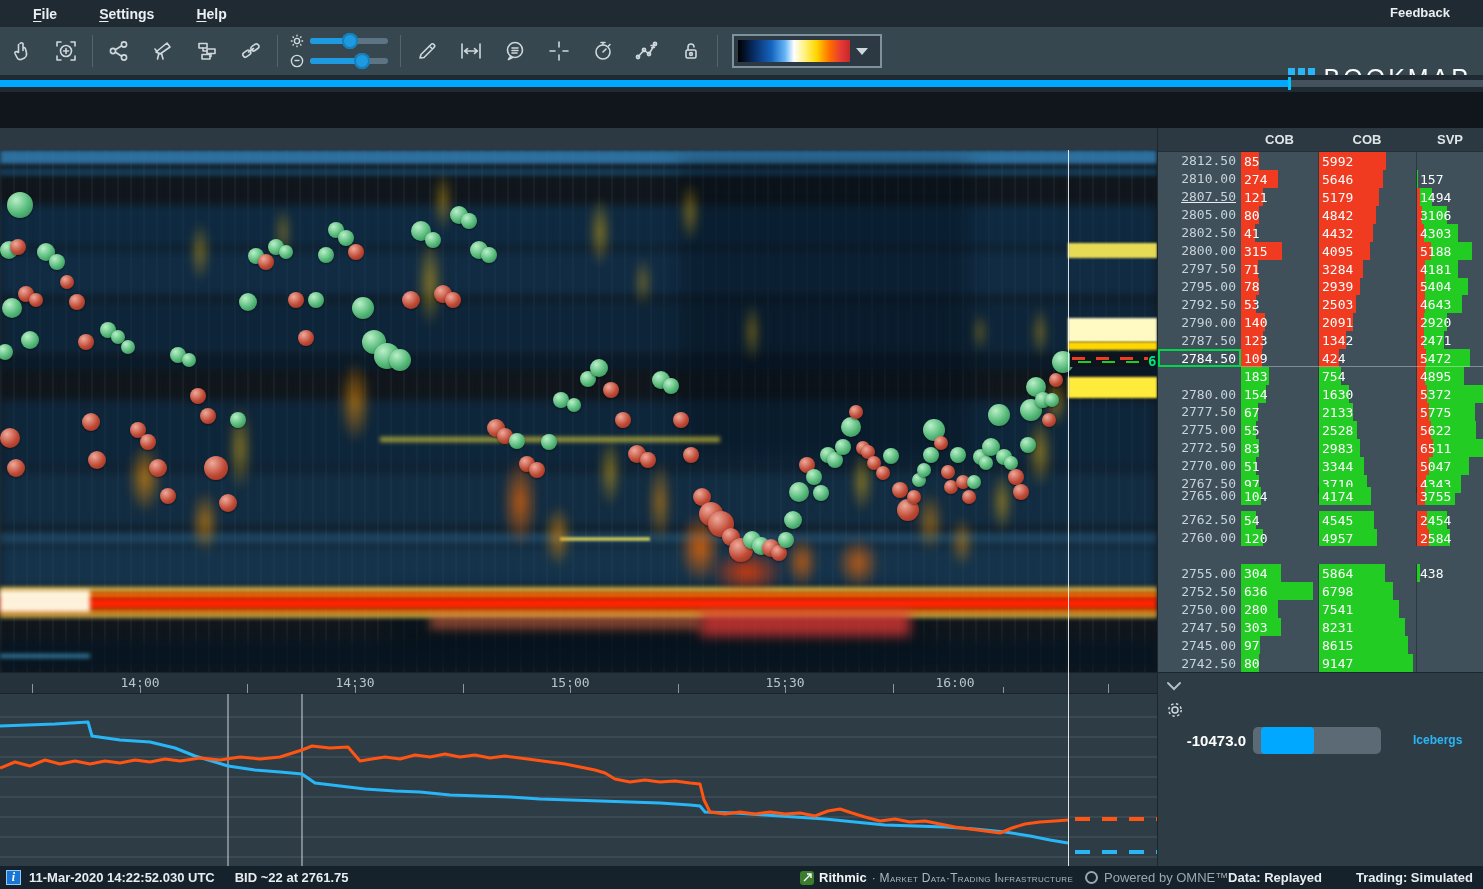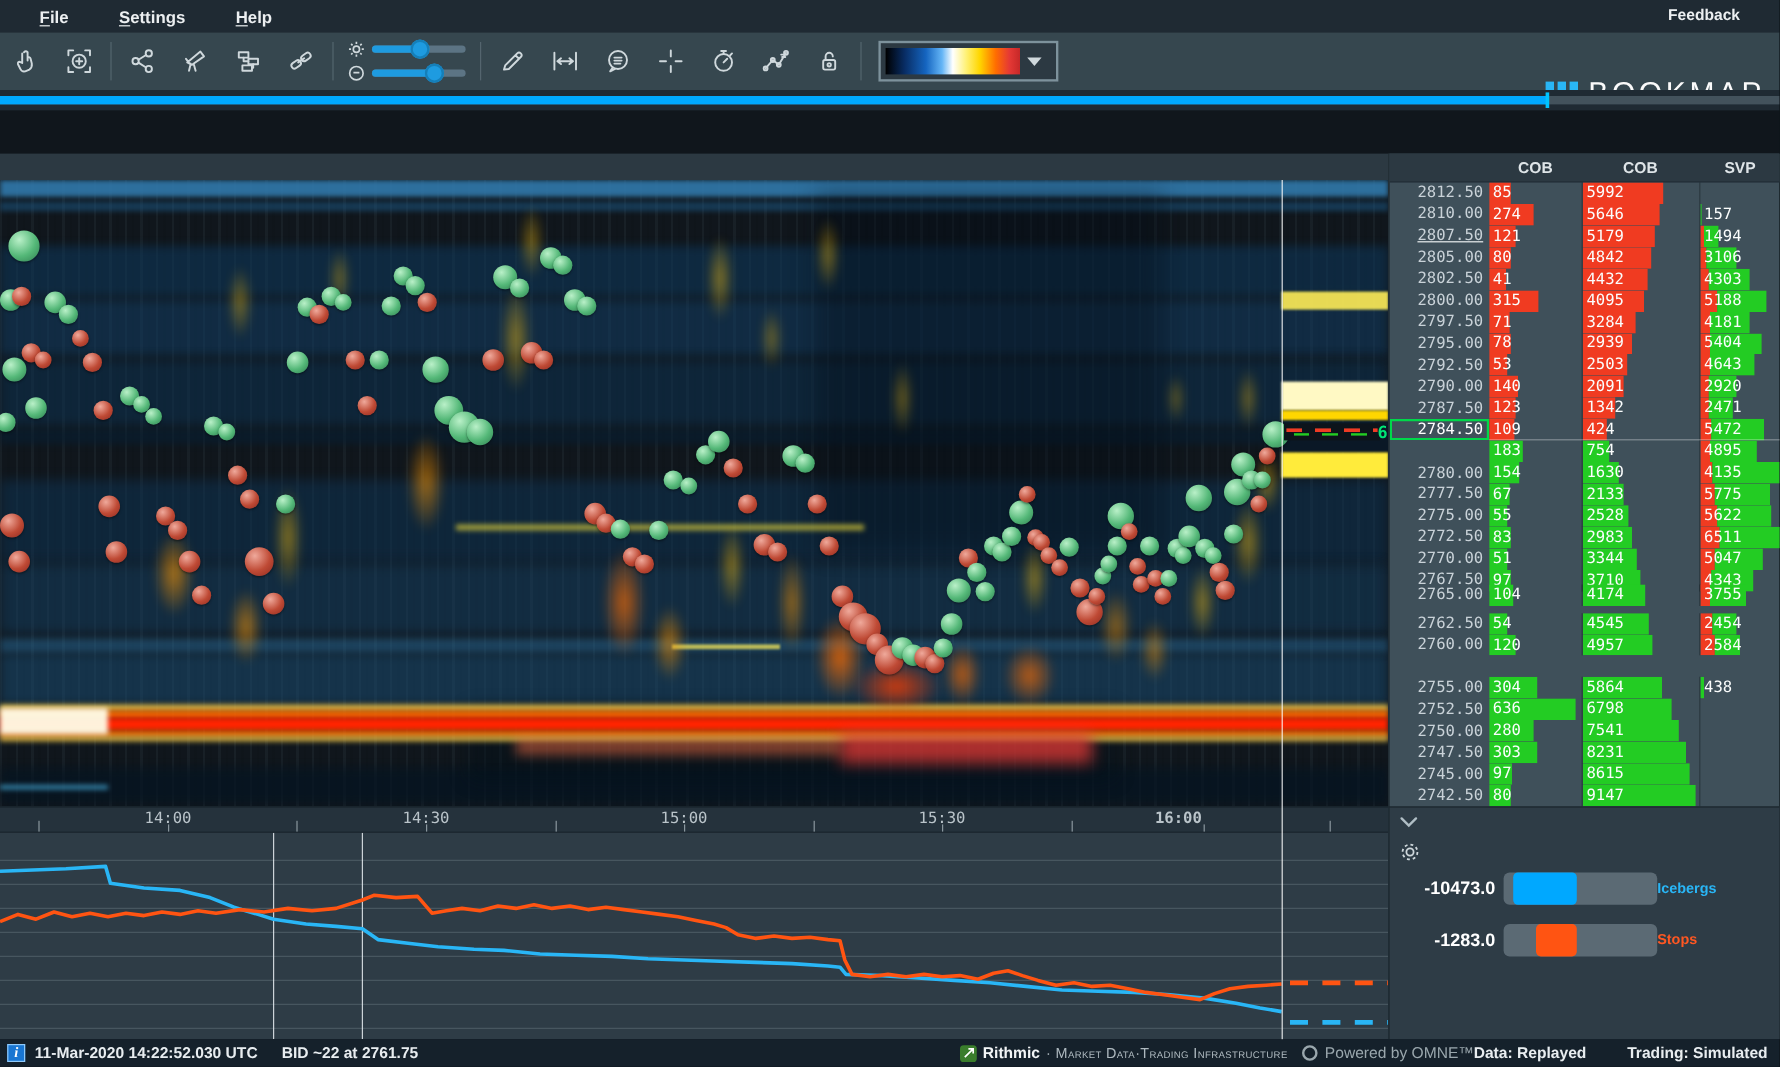--- a/index.html
+++ b/index.html
@@ -87,21 +87,21 @@
   .lastprice-hline { position:absolute; left:83px; width:243px; height:1px; background:rgba(255,255,255,.35); }
 
   
   .right-bottom { position:absolute; top:544px; left:1157px; width:326px; height:194px; background:#2e3c46; border-left:1px solid #1c262d; border-top:1px solid #1c262d; }
   .rb-chevron { position:absolute; left:8px; top:4px; }
   .rb-gear { position:absolute; left:8px; top:28px; }
   .rb-row { position:absolute; left:0; width:326px; height:30px; display:flex; align-items:center; }
   .rb-value { width:88px; text-align:right; font-size:15px; font-weight:700; color:#ffffff; }
   .rb-bar { position:relative; margin-left:7px; width:128px; height:27px; background:#5b6a74; border-radius:5px; }
   .rb-fill { position:absolute; top:0; bottom:0; border-radius:4px; }
-  .rb-label { font-size:12px; font-weight:700; }
+  .rb-label { margin-left:32px; font-size:12px; font-weight:700; }
 
   
   .statusbar { position:absolute; top:866px; left:0; width:1483px; height:23px; background:#15212b; display:flex; align-items:center; font-size:13px; }
   .sb-left { display:flex; align-items:center; gap:8px; padding-left:6px; }
   .info-badge { width:15px; height:15px; background:#1976d2; border:1px solid #90caf9; color:#fff; font-family:"Liberation Serif",serif; font-style:italic; font-weight:700; font-size:12px; display:flex; align-items:center; justify-content:center; }
   .sb-strong { font-weight:700; color:#e8edf0; }
   .sb-mid { position:absolute; left:800px; display:flex; align-items:center; gap:5px; }
   .rithmic-badge { width:14px; height:14px; background:#3a7d2c; border-radius:3px; display:flex; align-items:center; justify-content:center; }
   .rithmic-name { font-weight:700; color:#f2f5f6; }
   .rithmic-sub { font-variant:small-caps; color:#aeb9bf; font-size:12px; letter-spacing:.3px; }
@@ -450,21 +450,21 @@
 
     <div class="time-axis" id="time-axis">
         <div class="time-label" style="left: 140px;">14:00</div>
         <div class="time-tick" style="left: 140px; height: 6px;"></div>
         <div class="time-label" style="left: 355px;">14:30</div>
         <div class="time-tick" style="left: 355px; height: 6px;"></div>
         <div class="time-label" style="left: 570px;">15:00</div>
         <div class="time-tick" style="left: 570px; height: 6px;"></div>
         <div class="time-label" style="left: 785px;">15:30</div>
         <div class="time-tick" style="left: 785px; height: 6px;"></div>
-        <div class="time-label" style="left: 982px; font-weight: bold;">16:00</div>
+        <div class="time-label" style="left: 955px;">16:00</div>
         <div class="time-tick" style="left: 1003px; height: 6px;"></div>
         <div class="time-tick" style="left: 32px; height: 9px;"></div>
         <div class="time-tick" style="left: 247px; height: 9px;"></div>
         <div class="time-tick" style="left: 463px; height: 9px;"></div>
         <div class="time-tick" style="left: 678px; height: 9px;"></div>
         <div class="time-tick" style="left: 893px; height: 9px;"></div>
         <div class="time-tick" style="left: 1108px; height: 9px;"></div>
       </div>
 
     <div class="indicator-panel">
@@ -712,21 +712,21 @@
               <div class="bar bid" style="width:25.0125786163522px"></div>
               <span class="cellval">154</span>
             </div>
             <div class="lcell c2">
               <div class="bar bid" style="width:29.89963922597573px"></div>
               <span class="cellval">1630</span>
             </div>
             <div class="lcell c3">
               <div class="svp-red" style="width:10px"></div>
               <div class="svp-green" style="left:10px;width:56px"></div>
-              <span class="cellval">4135</span>
+              <span class="cellval">5372</span>
             </div>
           </div>
           <div class="lrow" style="top: 251.034px; height: 17.931px;">
             <div class="lcell price ">2777.50</div>
             <div class="lcell c1">
               <div class="bar bid" style="width:16.531446540880502px"></div>
               <span class="cellval">67</span>
             </div>
             <div class="lcell c2">
               <div class="bar bid" style="width:34.188914398163334px"></div>
@@ -942,27 +942,20 @@
               <circle cx="9" cy="9" r="6.2" stroke-dasharray="2.4 2.5"></circle>
             </g>
           </svg>
       </div>
       <div class="rb-row" style="top:52px">
         <div class="rb-value">-10473.0</div>
         <div class="rb-bar">
             <div class="rb-fill" id="icebergs-fill" style="left: 7.68px; width: 53.76px; background: rgb(0, 168, 255);"></div>
           </div>
         <div class="rb-label" id="icebergs-label" style="color: rgb(41, 182, 246);">Icebergs</div>
-      </div>
-      <div class="rb-row" style="top:95px">
-        <div class="rb-value">-1283.0</div>
-        <div class="rb-bar">
-            <div class="rb-fill" id="stops-fill" style="left: 26.88px; width: 34.56px; background: rgb(255, 84, 18);"></div>
-          </div>
-        <div class="rb-label" id="stops-label" style="color: rgb(255, 87, 34);">Stops</div>
       </div>
     </div>
   </div>
 
   <div class="statusbar">
     <div class="sb-left">
       <div class="info-badge">i</div>
       <div class="sb-strong">11-Mar-2020 14:22:52.030 UTC</div>
       <div class="sb-strong" style="margin-left:12px">BID ~22 at 2761.75</div>
     </div>

